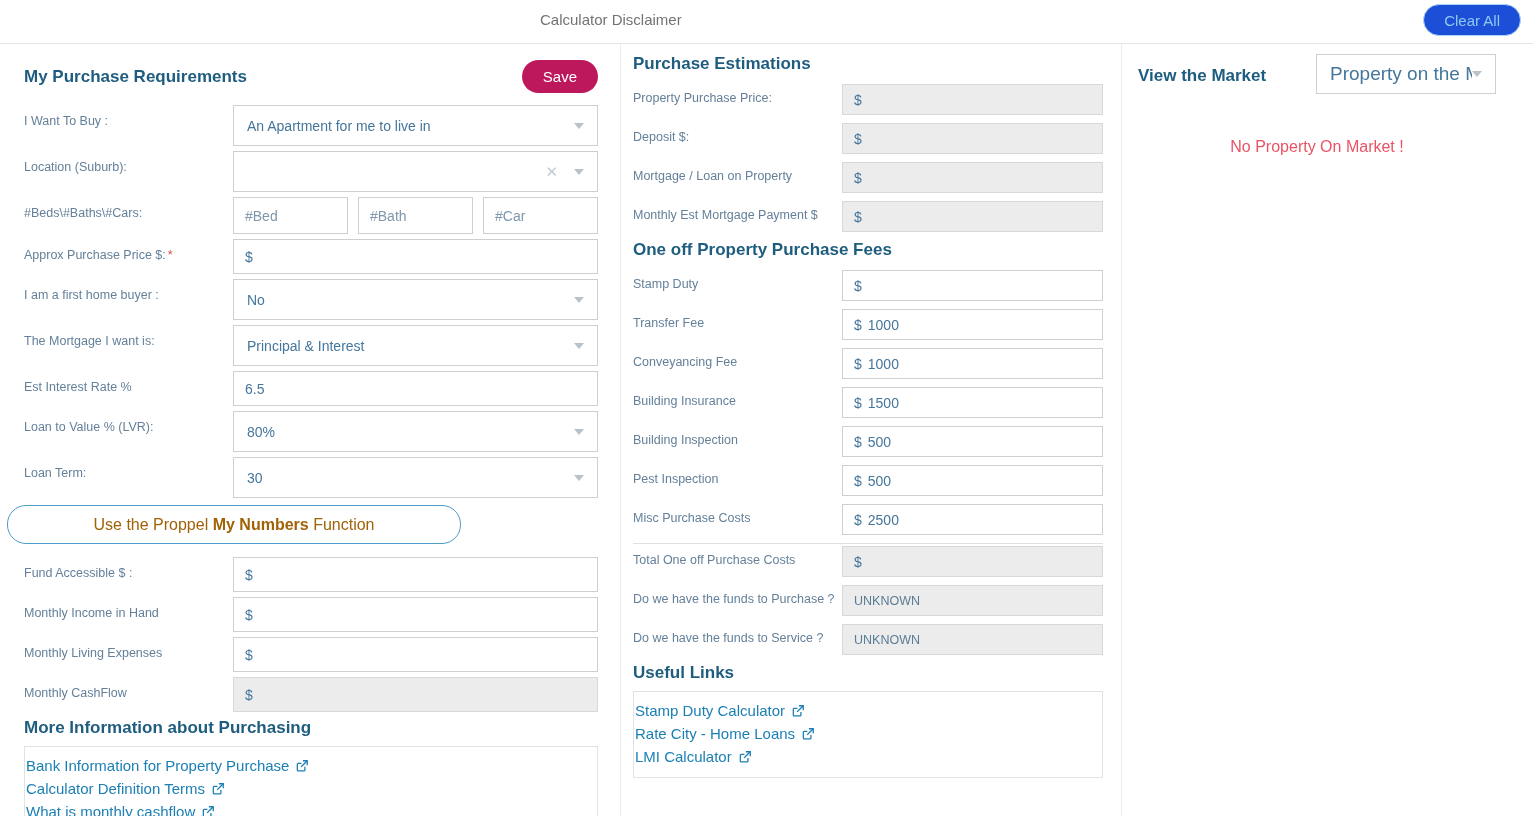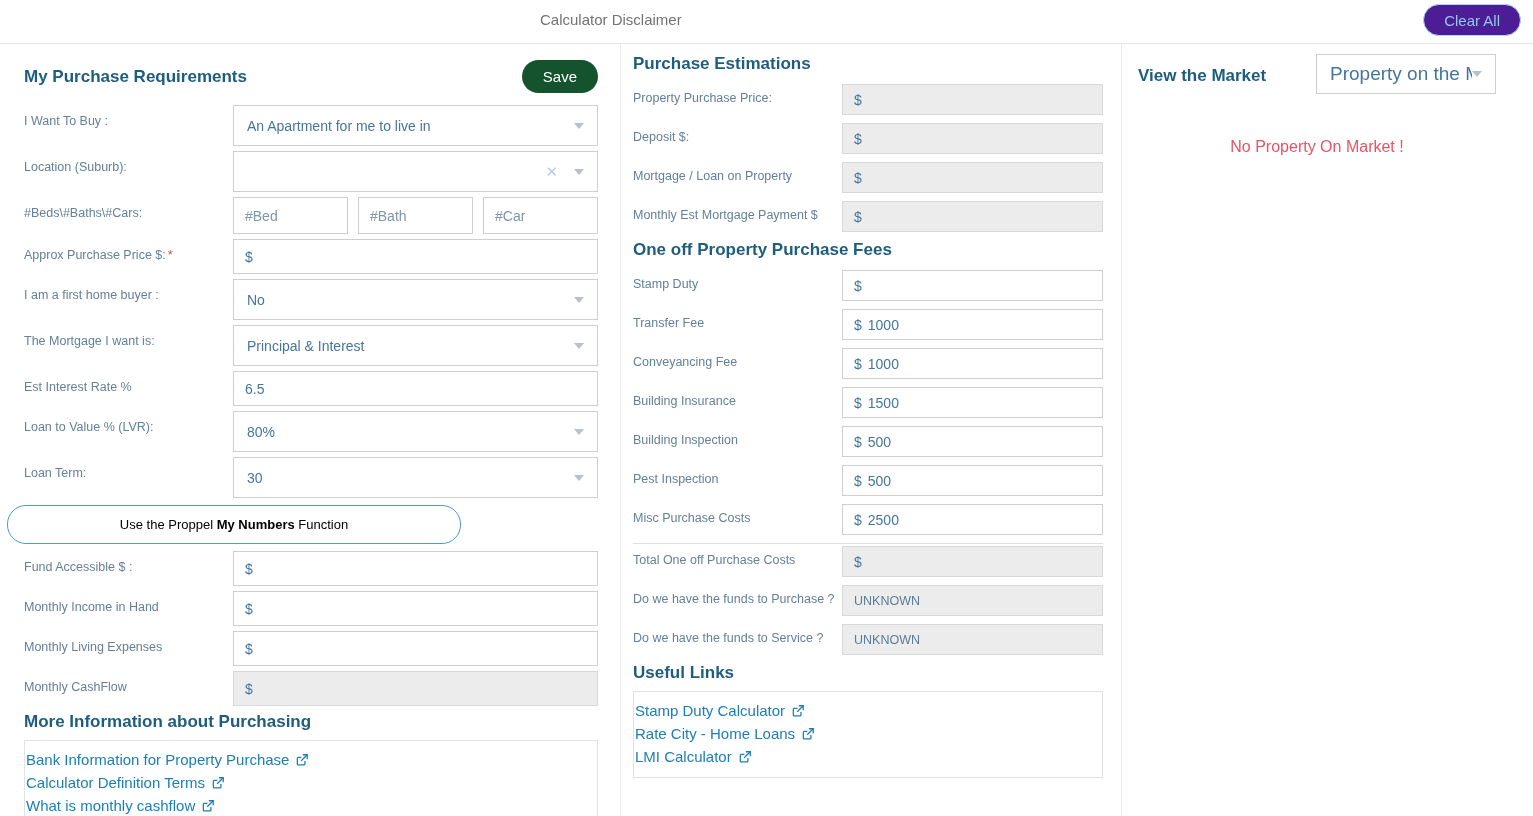--- a/index.html
+++ b/index.html
@@ -3,21 +3,21 @@
 <meta charset="utf-8">
 <style>
   * { margin:0; padding:0; box-sizing:border-box; }
   html,body { width:1533px; height:816px; overflow:hidden; background:#fff;
               font-family:"Liberation Sans", sans-serif; }
   
   .header { position:relative; height:44px; border-bottom:1px solid #e6e6e6; }
   .page-title { position:absolute; left:24px; top:7px; font-size:20px; font-weight:700; color:#1e5d7f; }
   .disclaimer { position:absolute; left:540px; top:11px; font-size:15px; color:#737373; cursor:pointer; text-decoration:none; }
   .clear-all { position:absolute; right:12px; top:4px; height:32px; padding:0 20px;
-               border:1px solid #abd6f5; border-radius:17px; background:#4c1d95;
+               border:1px solid #abd6f5; border-radius:17px; background:#1d4ed8;
                color:#90c8ef; font-size:15px; cursor:pointer; font-family:inherit; }
   
   .main { display:flex; height:772px; }
   .col1 { width:621px; padding:12px 22px 0 24px; border-right:1px solid #ececec; }
   .col2 { width:501px; padding:10px 18px 0 12px; border-right:1px solid #ececec; }
   .col3 { flex:1; padding:10px 37px 0 16px; }
   h2.section { font-size:17px; font-weight:600; color:#1e5d7f; }
   
   .row { display:flex; align-items:flex-start; margin-bottom:5px; }
   .row .lbl { width:209px; padding-top:9px; font-size:12.5px; color:#64809a; flex-shrink:0; }
@@ -30,29 +30,29 @@
   .input-box.disabled { background:#ececec; border-color:#d8d8d8; }
   .input-box.disabled input { color:#5a7c96; }
   .select-box { display:flex; align-items:center; height:41px; border:1px solid #cfcfcf;
                 background:#fff; padding:0 13px; cursor:pointer; }
   .select-box .value { flex:1; font-size:14px; color:#45769b; white-space:nowrap; overflow:hidden; }
   .chevron { width:0; height:0; border-left:5px solid transparent; border-right:5px solid transparent;
              border-top:6px solid #b9c2c9; flex-shrink:0; }
   .x-clear { color:#c3cbd2; font-size:15px; margin-right:16px; cursor:pointer; line-height:1; }
   
   .req-head { display:flex; align-items:center; justify-content:space-between; margin:4px 0 12px 0; }
-  .save-btn { background:#14532d; color:#fff; border:none; border-radius:17px; height:33px;
+  .save-btn { background:#be185d; color:#fff; border:none; border-radius:17px; height:33px;
               padding:0 21px; font-size:15px; font-family:inherit; cursor:pointer; }
   .triple { display:flex; gap:10px; }
   .triple .input-box { flex:1; height:37px; }
   .triple input { width:100%; }
   .triple input::placeholder { color:#7e97ab; opacity:1; }
-  .mynumbers-btn { display:block; width:454px; margin:7px 0 7px -17px; height:39px;
+  .mynumbers-btn { display:block; width:454px; margin:7px 0 13px -17px; height:39px;
                    border:1px solid #4d9cc9; border-radius:19px; background:#fff;
-                   color:#000000; font-size:13px; font-family:inherit; cursor:pointer; }
+                   color:#a16207; font-size:16px; font-family:inherit; cursor:pointer; }
   .mynumbers-btn b { font-weight:700; }
   .links-head { margin:6px 0 8px 0; }
   .links-box { border:1px solid #e2e2e2; padding:7px 0 9px 0; min-height:100px; }
   .links-box a { display:flex; align-items:center; gap:6px; padding:3px 0 3px 1px;
                  font-size:15px; color:#1b7fb4; text-decoration:none; cursor:pointer; }
   .ext-icon { width:14px; height:14px; flex-shrink:0; color:#1b7fb4; }
   
   .col2 .row { margin-bottom:8px;justify-content:flex-end; }
   .col2 .row .lbl { padding-top:7px; }
   .col2 .input-box { height:31px; }

